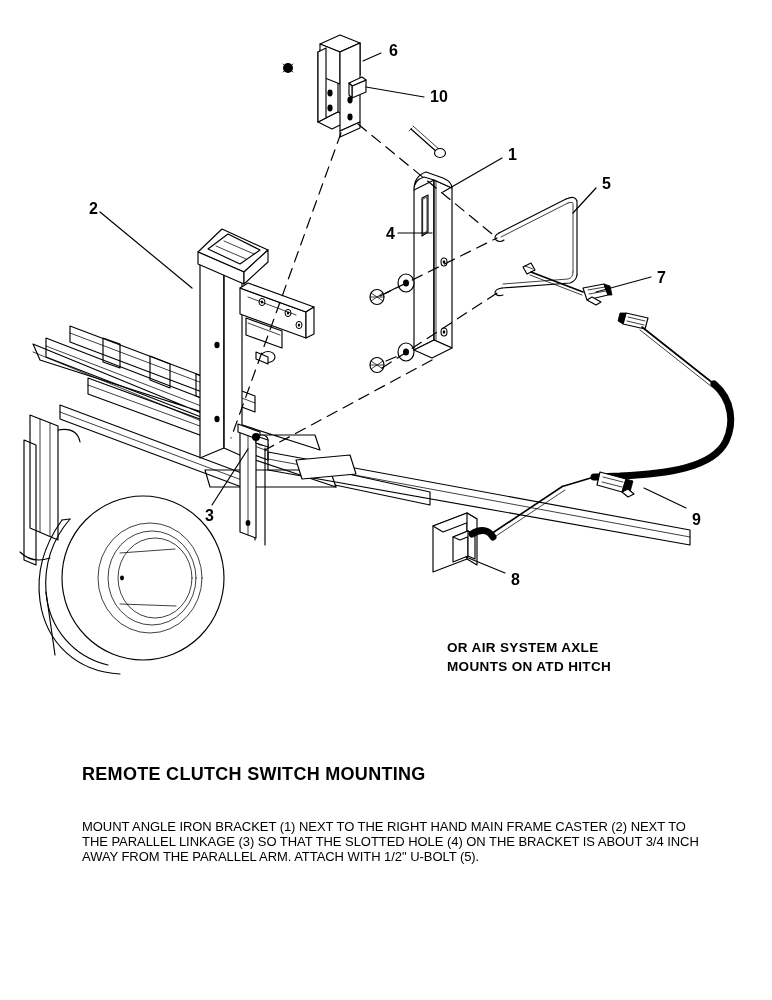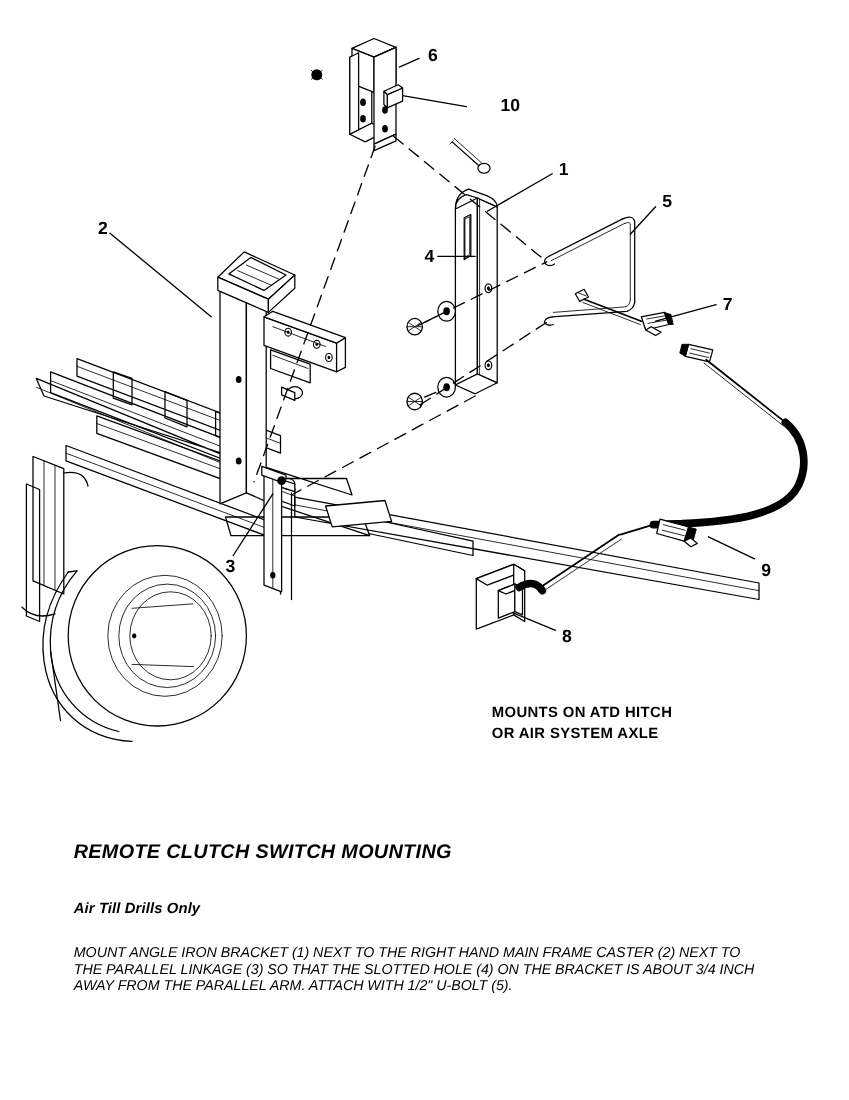--- a/index.html
+++ b/index.html
@@ -50,24 +50,23 @@
     font-size: 13.5px;
     font-weight: bold;
     letter-spacing: 0.35px;
     line-height: 19px;
     color: #000;
   }
 
   
   #text-block {
     position: absolute;
-    left: 67px;
+    left: 82px;
     top: 765px;
     width: 640px;
-    font-style: italic;
   }
   #doc-title {
     font-family: "Liberation Sans", sans-serif;
     font-size: 18px;
     font-weight: bold;
     letter-spacing: 0.3px;
     margin: 0 0 34px 0;
     line-height: 1.1;
   }
   #subtitle {
@@ -379,27 +378,26 @@
 <div id="callout-layer">
     <div class="callout" style="left: 508px; top: 147px;">1</div>
     <div class="callout" style="left: 89px; top: 201px;">2</div>
     <div class="callout" style="left: 205px; top: 508px;">3</div>
     <div class="callout" style="left: 386px; top: 226px;">4</div>
     <div class="callout" style="left: 602px; top: 176px;">5</div>
     <div class="callout" style="left: 389px; top: 43px;">6</div>
     <div class="callout" style="left: 657px; top: 270px;">7</div>
     <div class="callout" style="left: 511px; top: 572px;">8</div>
     <div class="callout" style="left: 692px; top: 512px;">9</div>
-    <div class="callout" style="left: 455px; top: 89px;">10</div>
+    <div class="callout" style="left: 430px; top: 89px;">10</div>
   </div>
 
 <div id="mount-note">
+  <div>OR AIR SYSTEM AXLE</div>
   <div>MOUNTS ON ATD HITCH</div>
-  <div>OR AIR SYSTEM AXLE</div>
 </div>
 
 <div id="text-block">
   <h1 id="doc-title">REMOTE CLUTCH SWITCH MOUNTING</h1>
-  <h2 id="subtitle">Air Till Drills Only</h2>
   <p class="body-para">MOUNT ANGLE IRON BRACKET (1) NEXT TO THE RIGHT HAND MAIN FRAME CASTER (2) NEXT TO
 THE PARALLEL LINKAGE (3) SO THAT THE SLOTTED HOLE (4) ON THE BRACKET IS ABOUT 3/4 INCH
 AWAY FROM THE PARALLEL ARM. ATTACH WITH 1/2" U-BOLT (5).</p>
 </div>
 
 </body></html>

